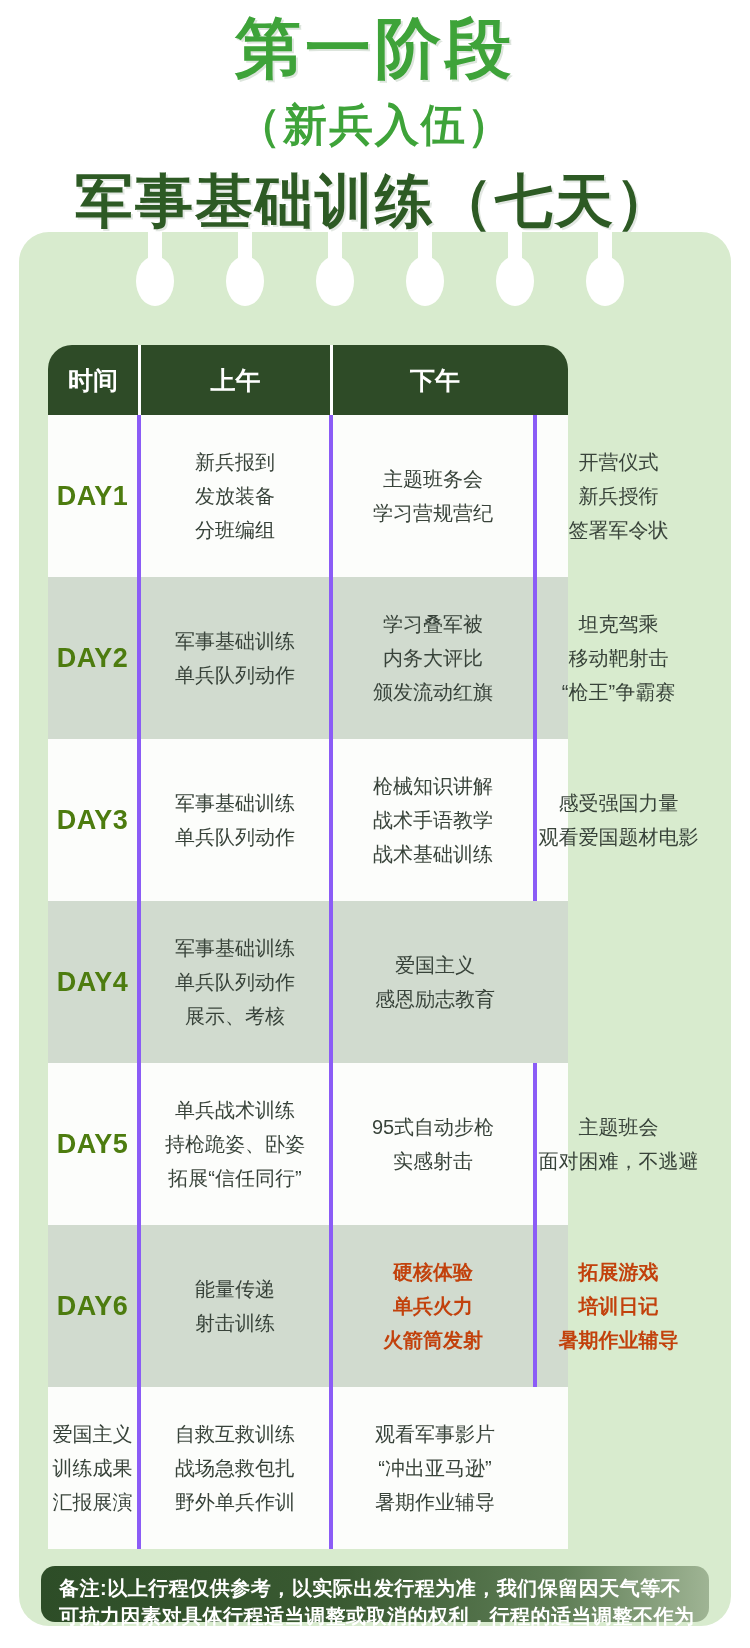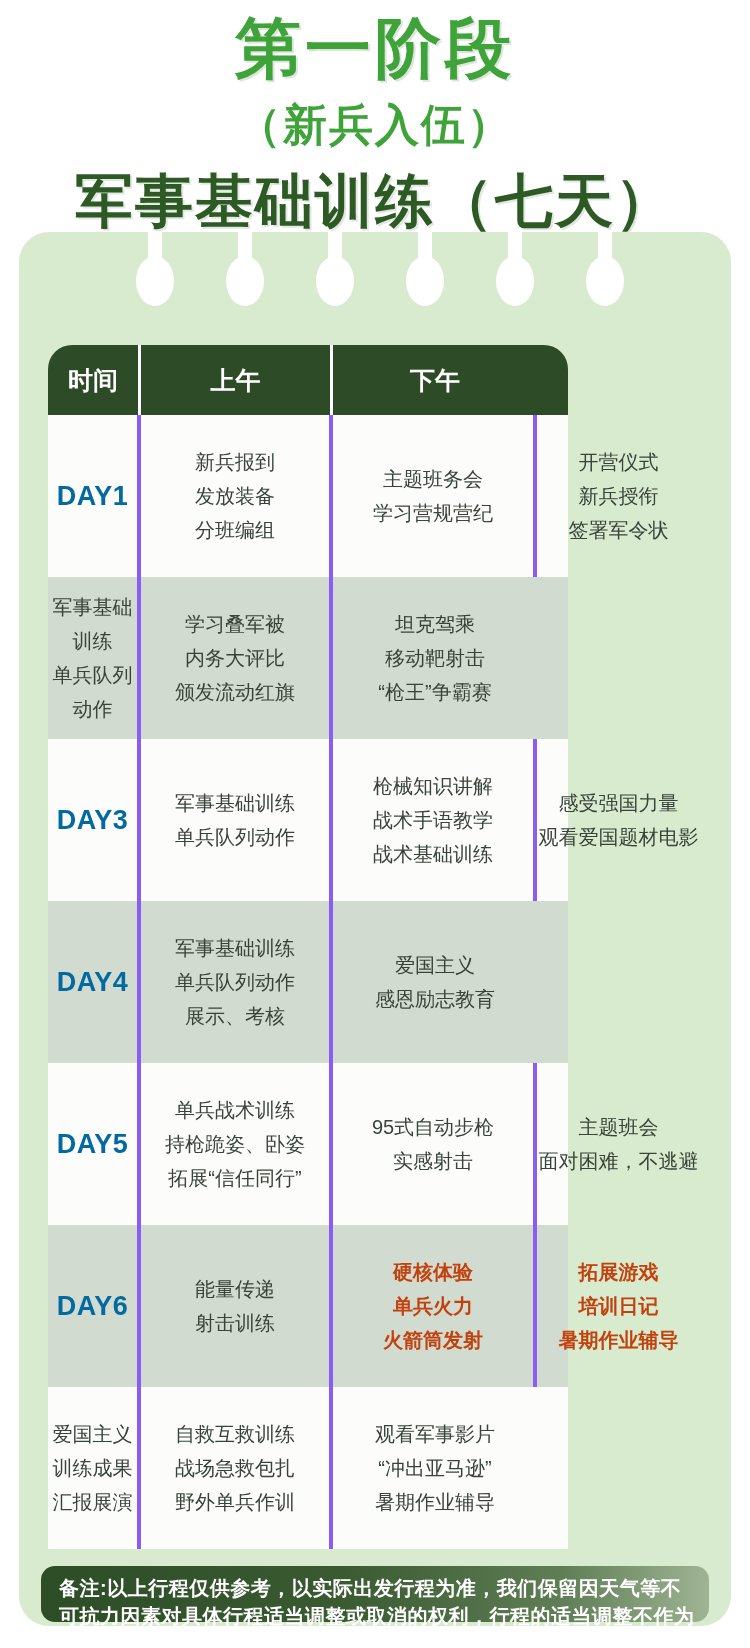--- a/index.html
+++ b/index.html
@@ -85,21 +85,21 @@
   .cell{
     display:flex; align-items:center; justify-content:center;
     text-align:center;
     white-space:pre-line;
     font-size:20px; line-height:34px;
     color:#38433a;
     border-right:4px solid #8b5cf6;
   }
   .cell:last-child{border-right:none;}
   .day{
-    font-size:27px; font-weight:800; color:#0369a1;
+    font-size:27px; font-weight:800; color:#4d7c0f;
     letter-spacing:0.5px;
   }
   .cell.bold{ font-weight:700; color:#c2410c; }
 
   
   .note{
     position:absolute; left:22px; top:1334px;
     width:668px; height:56px;
     border-radius:14px;
     background:linear-gradient(90deg,#2d4d27 0%, #3a5a32 45%, #5f7e56 78%, #9fb494 100%);
@@ -146,20 +146,21 @@
 发放装备
 分班编组</div>
           <div class="cell">主题班务会
 学习营规营纪</div>
           <div class="cell">开营仪式
 新兵授衔
 签署军令状</div>
         </div>
 
         <div class="row">
+          <div class="cell day">DAY2</div>
           <div class="cell">军事基础训练
 单兵队列动作</div>
           <div class="cell">学习叠军被
 内务大评比
 颁发流动红旗</div>
           <div class="cell">坦克驾乘
 移动靶射击
 “枪王”争霸赛</div>
         </div>
 

